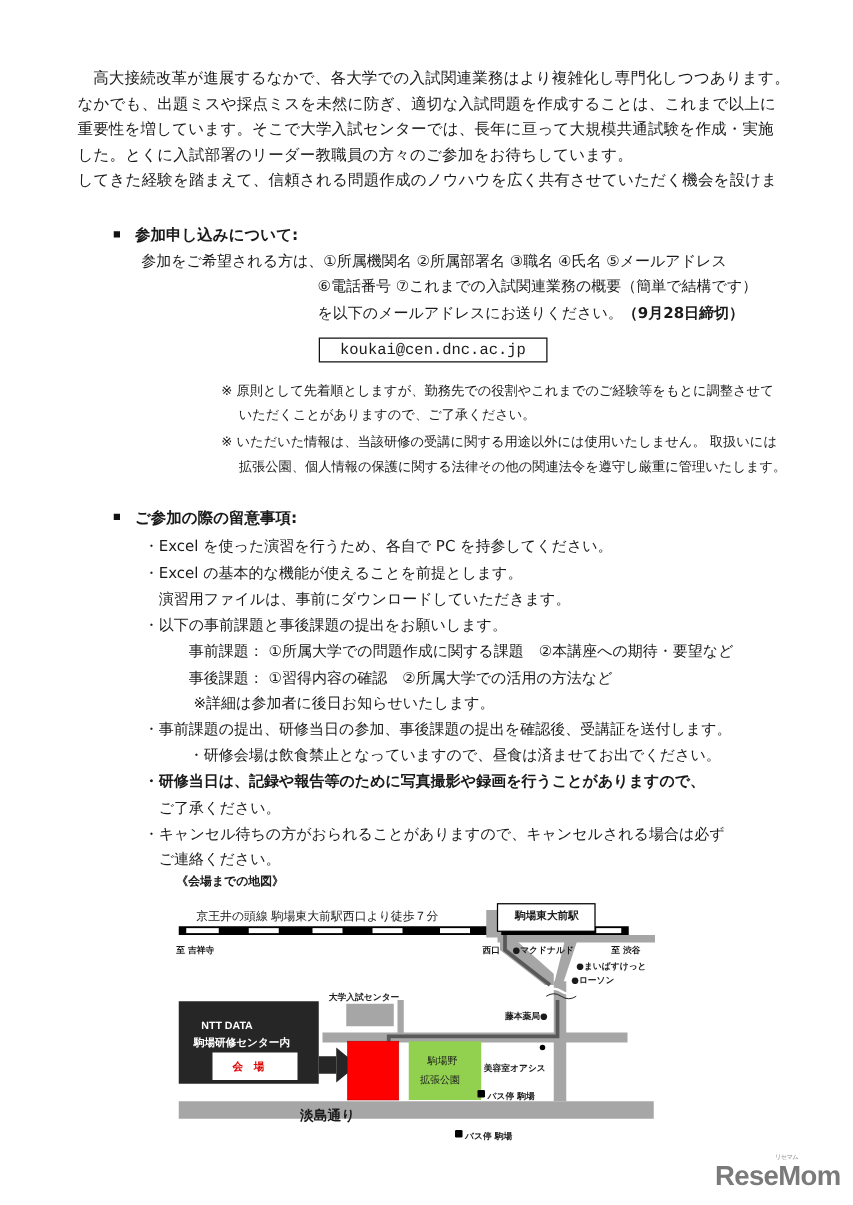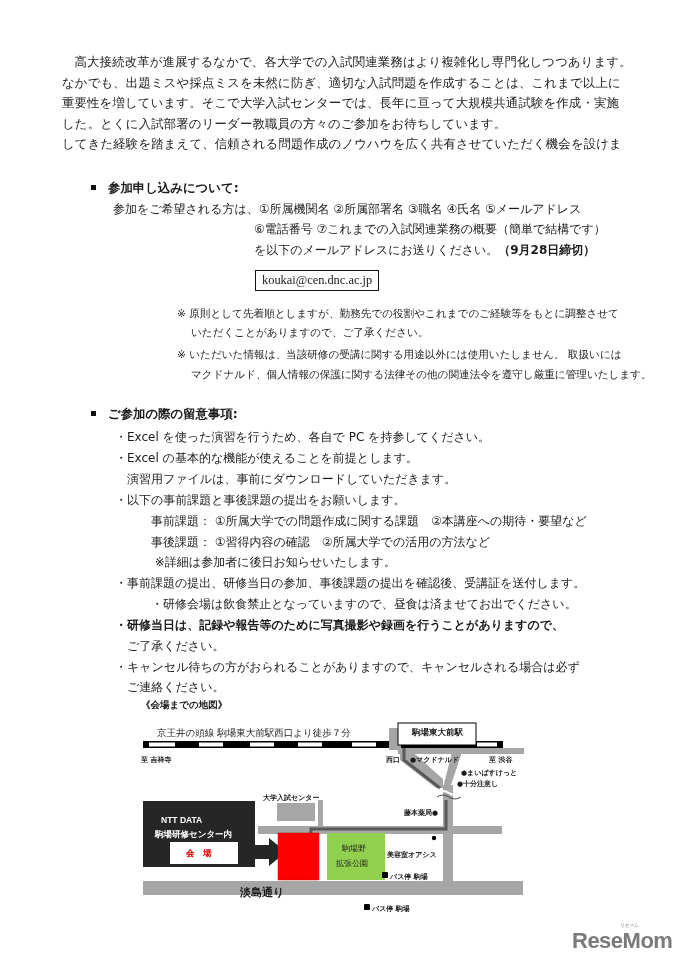--- a/index.html
+++ b/index.html
@@ -5,21 +5,21 @@
   html, body { margin: 0; padding: 0; background: #ffffff; }
   body { width: 682px; height: 964px; position: relative; overflow: hidden;
          font-family: "DejaVu Sans", "Liberation Sans", sans-serif; color: #1a1a1a; }
   .abs { position: absolute; }
   .intro { left: 62px; top: 52px; width: 580px; font-size: 12.4px; line-height: 20.6px; letter-spacing: 0.15px; }
   .intro p { margin: 0; white-space: nowrap; }
   .sec-title { font-size: 12.4px; font-weight: bold; white-space: nowrap; }
   .sec-title .bul { display: inline-block; width: 5px; height: 5px; background: #111; margin: 0 12px 2px 0; vertical-align: middle; }
   .line { font-size: 12px; white-space: nowrap; line-height: 20px; }
   .note { font-size: 10.6px; white-space: nowrap; line-height: 20px; }
-  .email-box { border: 1px solid #111; padding: 2px 6px; font-size: 12.4px; font-family: Liberation Serif, serif; white-space: nowrap; }
+  .email-box { border: 1px solid #111; padding: 2px 16px; font-size: 12.4px; font-family: Liberation Mono, monospace; white-space: nowrap; }
   .bold { font-weight: bold; }
   
   .map { left: 0; top: 0; width: 682px; height: 964px; pointer-events: none; }
   .maplbl { position: absolute; font-size: 7px; font-weight: bold; white-space: nowrap; pointer-events: auto; }
   .logo { position: absolute; left: 572px; top: 928px; font-family: "Liberation Sans", sans-serif; font-weight: bold; font-size: 22px; color: #7a7a7a; letter-spacing: -0.5px; }
   .logo small { position: absolute; left: 48px; top: -6px; font-size: 5px; color: #888; font-weight: normal; }
 </style>
 </head>
 <body>
 
@@ -39,21 +39,21 @@
 </div>
 <div class="abs line" style="left:254px; top:219px;">⑥電話番号 ⑦これまでの入試関連業務の概要（簡単で結構です）</div>
 <div class="abs line" style="left:254px; top:240px;">
   <span>を以下のメールアドレスにお送りください。</span><span class="bold">（9月28日締切）</span>
 </div>
 <div class="abs email-box" style="left:255px; top:270px;">koukai@cen.dnc.ac.jp</div>
 
 <div class="abs note" style="left:177px; top:303px;">※ 原則として先着順としますが、勤務先での役割やこれまでのご経験等をもとに調整させて</div>
 <div class="abs note" style="left:177px; top:322px;">　 いただくことがありますので、ご了承ください。</div>
 <div class="abs note" style="left:177px; top:344px;">※ いただいた情報は、当該研修の受講に関する用途以外には使用いたしません。 取扱いには</div>
-<div class="abs note" style="left:177px; top:364px;">　 マクドナルド、個人情報の保護に関する法律その他の関連法令を遵守し厳重に管理いたします。</div>
+<div class="abs note" style="left:177px; top:364px;">　 拡張公園、個人情報の保護に関する法律その他の関連法令を遵守し厳重に管理いたします。</div>
 
 <div class="abs sec-title" style="left:91px; top:406px;">
   <span class="bul"></span><span>ご参加の際の留意事項:</span>
 </div>
 <div class="abs line" style="left:115px; top:427px;">・Excel を使った演習を行うため、各自で PC を持参してください。</div>
 <div class="abs line" style="left:115px; top:448px;">・Excel の基本的な機能が使えることを前提とします。</div>
 <div class="abs line" style="left:115px; top:469px;">　演習用ファイルは、事前にダウンロードしていただきます。</div>
 <div class="abs line" style="left:115px; top:490px;">・以下の事前課題と事後課題の提出をお願いします。</div>
 <div class="abs line" style="left:115px; top:511px;">　　　事前課題：  ①所属大学での問題作成に関する課題　②本講座への期待・要望など</div>
 <div class="abs line" style="left:115px; top:532px;">　　　事後課題：  ①習得内容の確認　②所属大学での活用の方法など</div>
@@ -119,21 +119,21 @@
   <rect x="382" y="872" width="6" height="6" fill="#000" rx="1"></rect>
   <rect x="364" y="904" width="6" height="6" fill="#000" rx="1"></rect>
 </svg>
 
 <span class="maplbl" style="left:141px; top:755px;"><span>至</span> <span>吉祥寺</span></span>
 <span class="maplbl" style="left:386px; top:755px;">西口</span>
 <span class="maplbl" style="left:410px; top:755px;">●マクドナルド</span>
 <span class="maplbl" style="left:489px; top:755px;"><span>至</span> <span>渋谷</span></span>
 <span class="maplbl" style="left:412px; top:727px; font-size:8.5px;">駒場東大前駅</span>
 <span class="maplbl" style="left:461px; top:768px;">●まいばすけっと</span>
-<span class="maplbl" style="left:457px; top:779px;">●十分注意し</span>
+<span class="maplbl" style="left:457px; top:779px;">●ローソン</span>
 <span class="maplbl" style="left:404px; top:808px;">藤本薬局●</span>
 <span class="maplbl" style="left:263px; top:793px;">大学入試センター</span>
 <span class="maplbl" style="left:161px; top:815px; color:#fff; font-size:8.5px; font-family:'Liberation Sans',sans-serif;">NTT  DATA</span>
 <span class="maplbl" style="left:155px; top:829px; color:#fff; font-size:8.5px;">駒場研修センター内</span>
 <span class="maplbl" style="left:186px; top:848px; color:#e00000; font-size:8.5px;">会　場</span>
 <span class="maplbl" style="left:342px; top:843px; font-size:8px; font-weight:normal;">駒場野</span>
 <span class="maplbl" style="left:336px; top:858px; font-size:8px; font-weight:normal;">拡張公園</span>
 <span class="maplbl" style="left:387px; top:850px;">美容室オアシス</span>
 <span class="maplbl" style="left:390px; top:872px;">バス停  駒場</span>
 <span class="maplbl" style="left:372px; top:904px;">バス停  駒場</span>

